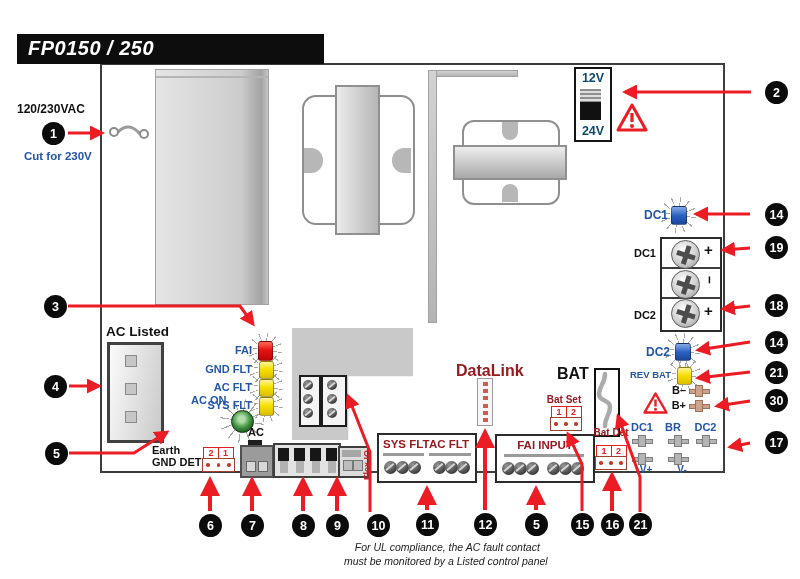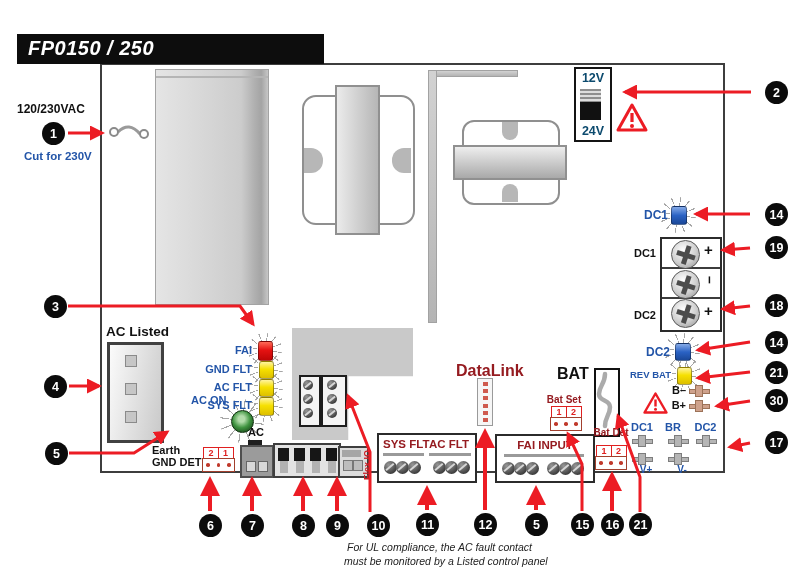--- a/index.html
+++ b/index.html
@@ -309,21 +309,21 @@
   <div class="abs b blue" style="left:665px;top:421px;width:18px;text-align:left;font-size:11px;z-index:4;">BR</div>
   <div class="abs b blue" style="left:692px;top:421px;width:27px;text-align:center;font-size:11px;z-index:4;">DC2</div>
   <div class="abs fuse gry" style="left:632px;top:435px;"></div>
   <div class="abs fuse gry" style="left:668px;top:435px;"></div>
   <div class="abs fuse gry" style="left:696px;top:435px;"></div>
   <div class="abs fuse gry" style="left:632px;top:453px;"></div>
   <div class="abs fuse gry" style="left:668px;top:453px;"></div>
   <div class="abs b blue" style="left:637px;top:464px;width:18px;text-align:center;font-size:10px;z-index:4;">V+</div>
   <div class="abs b blue" style="left:673px;top:464px;width:18px;text-align:center;font-size:10px;z-index:4;">V-</div>
 
-  <div class="abs note" style="left:347px;top:541px;">
+  <div class="abs note" style="left:347px;top:541px;text-align:center;">
     <div>For UL compliance, the AC fault contact</div>
     <div style="margin-left:-3px;">must be monitored by a Listed control panel</div>
   </div>
 
   <svg class="abs overlay" style="left:0;top:0;" width="800" height="579">
     <defs>
       <marker id="ah" markerWidth="5" markerHeight="5" refX="4" refY="2.5" orient="auto">
         <path d="M0,0 L5,2.5 L0,5 Z" fill="#ec1c24"></path>
       </marker>
     </defs>

